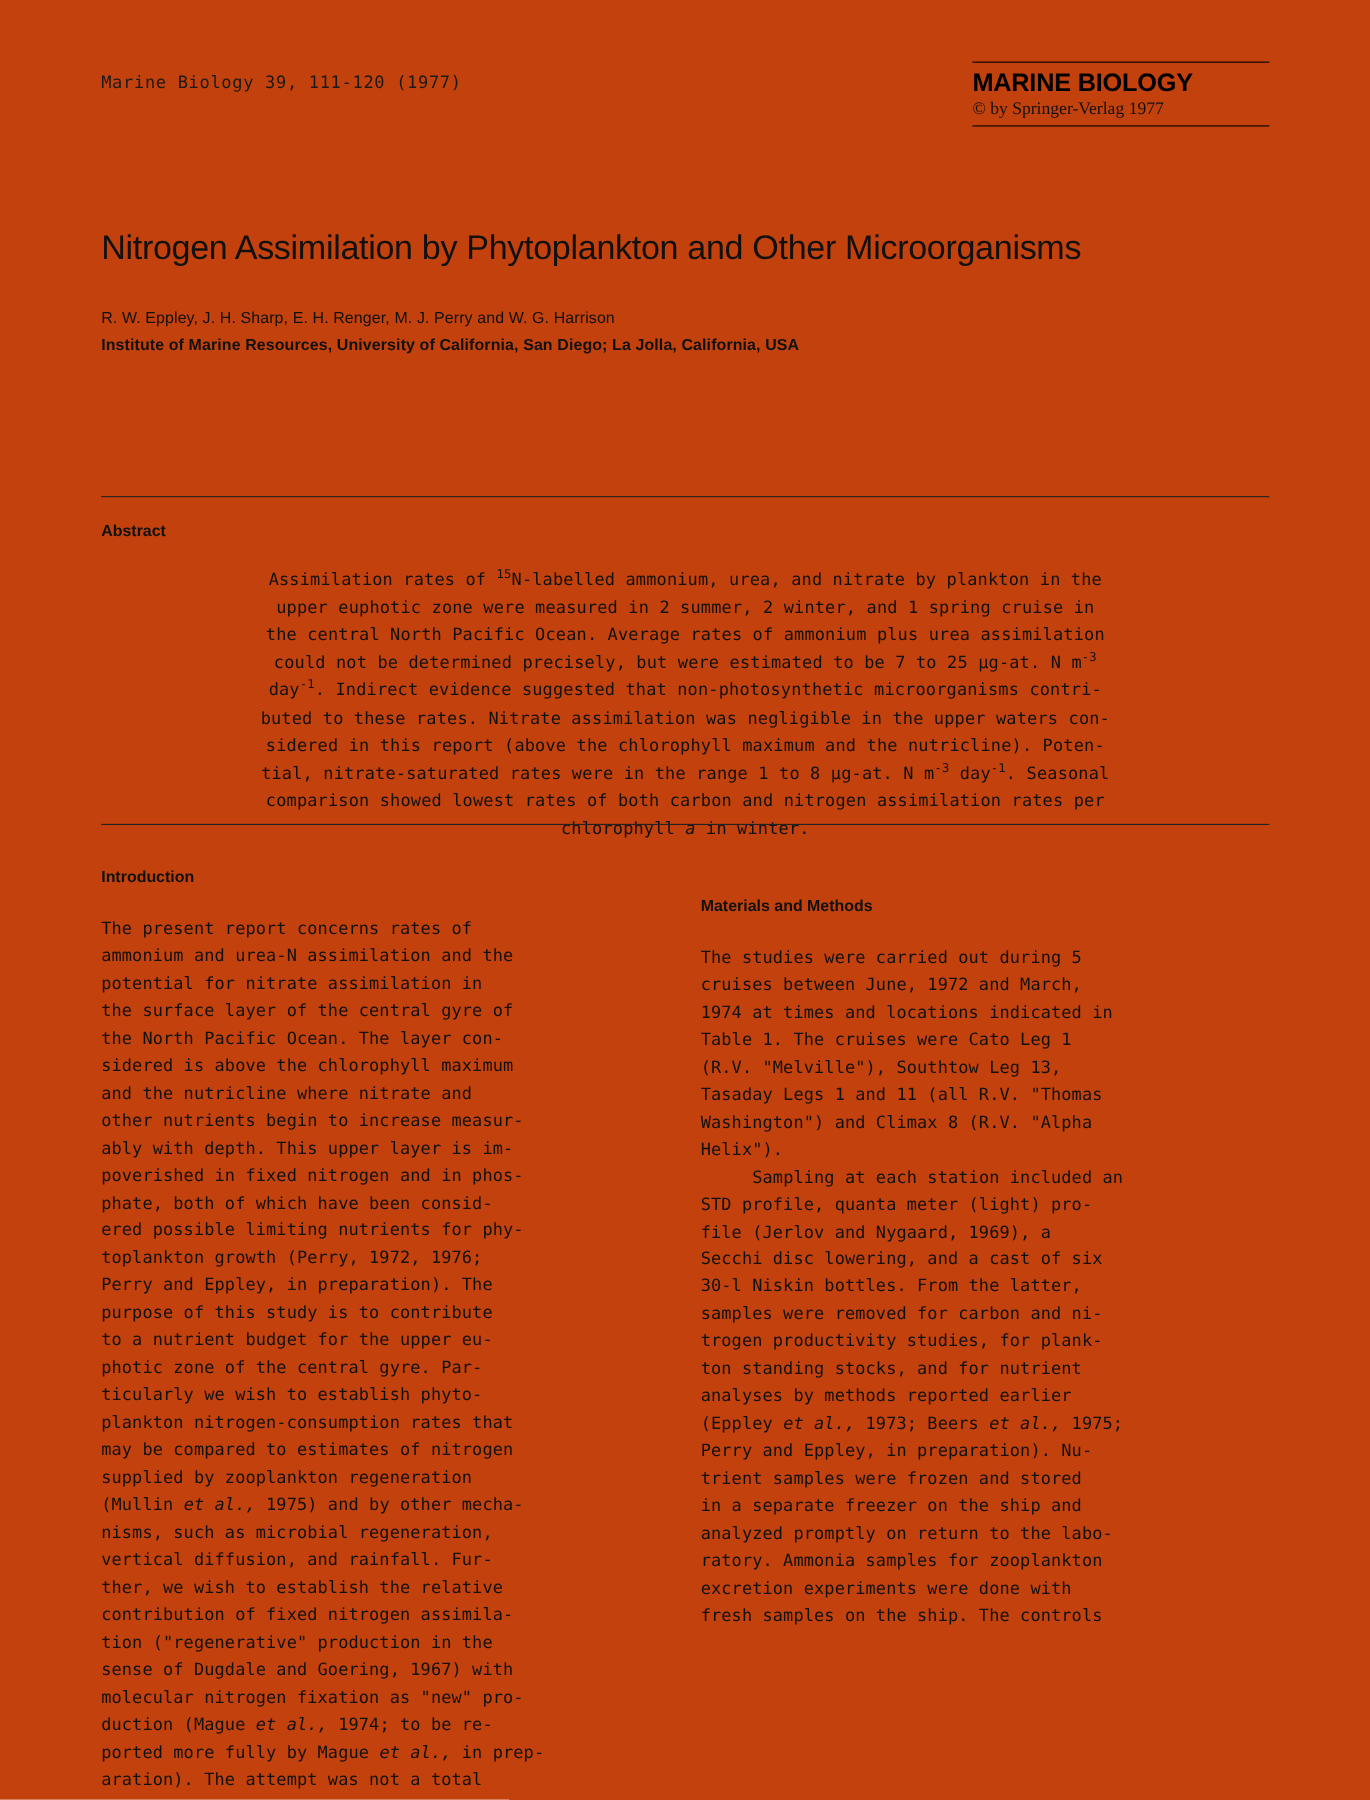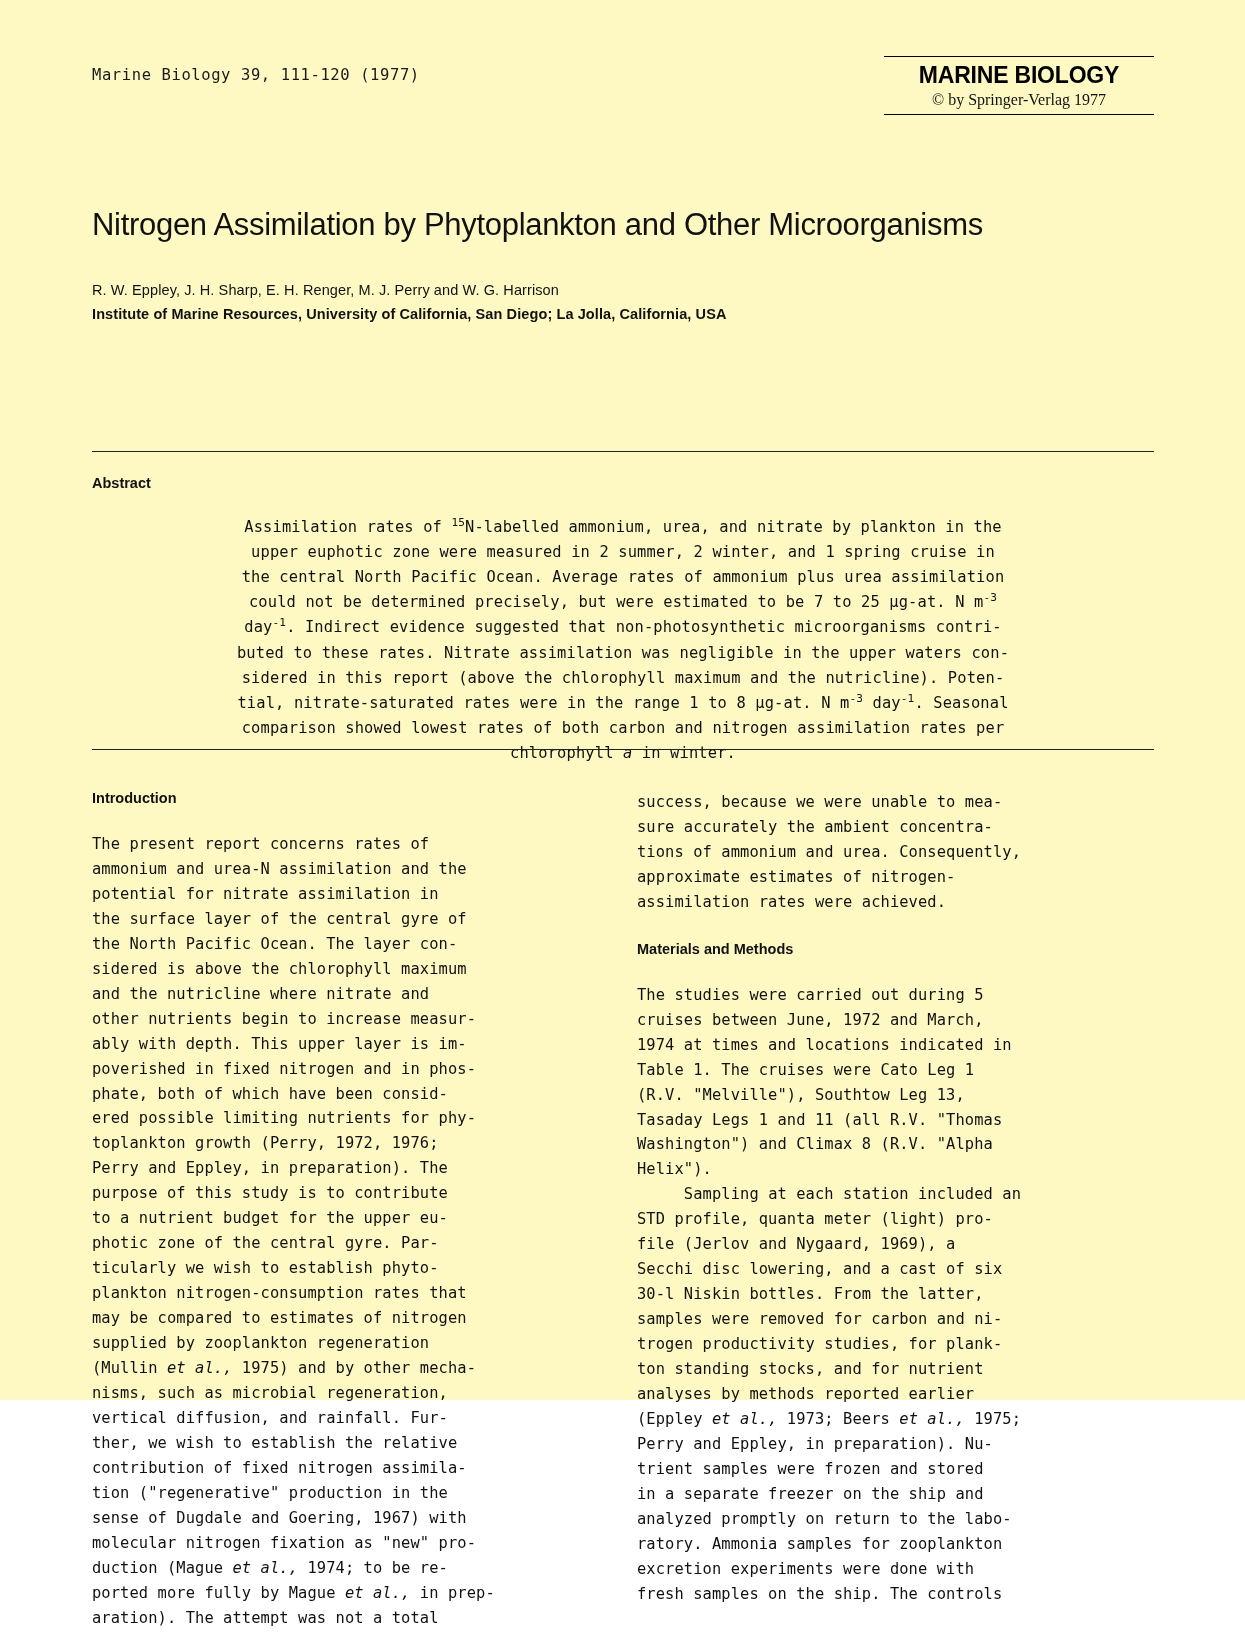--- a/index.html
+++ b/index.html
@@ -12,22 +12,22 @@
     height: 1636px;
     position: relative;
     font-family: "DejaVu Sans Mono", monospace;
     color: #111111;
     overflow: hidden;
   }
   .page {
     position: absolute;
     left: 0; top: 0;
     width: 1245px;
-    height: 1400px;
-    background: #fef9c3;
+    height: 1636px;
+    background: #c2410c;
   }
 
   
   .header {
     position: absolute;
     left: 92px;
     top: 56px;
     width: 1062px;
     height: 80px;
   }
@@ -38,21 +38,21 @@
     font-family: "DejaVu Sans Mono", monospace;
     font-size: 15.5px;
     letter-spacing: 0.6px;
     color: #1a1a1a;
   }
   .masthead {
     position: absolute;
     right: 0;
     top: 0;
     width: 270px;
-    text-align: center;
+    text-align: left;
   }
   .masthead .rule-top {
     border-top: 1.6px solid #000;
     width: 100%;
     margin-bottom: 6px;
   }
   .masthead .title {
     font-family: "Liberation Sans", sans-serif;
     font-weight: bold;
     font-size: 23px;
@@ -244,25 +244,20 @@
 contribution of fixed nitrogen assimila-
 tion ("regenerative" production in the
 sense of Dugdale and Goering, 1967) with
 molecular nitrogen fixation as "new" pro-
 duction (Mague </span><em>et al.,</em><span> 1974; to be re-
 ported more fully by Mague </span><em>et al.,</em><span> in prep-
 aration). The attempt was not a total</span></div>
     </div>
 
     <div class="col col-right">
-      <div class="body-text">success, because we were unable to mea-
-sure accurately the ambient concentra-
-tions of ammonium and urea. Consequently,
-approximate estimates of nitrogen-
-assimilation rates were achieved.</div>
       <div class="gap-before-heading"></div>
       <div class="sec-heading">Materials and Methods</div>
       <div class="gap-after-heading"></div>
       <div class="body-text">The studies were carried out during 5
 cruises between June, 1972 and March,
 1974 at times and locations indicated in
 Table 1. The cruises were Cato Leg 1
 (R.V. "Melville"), Southtow Leg 13,
 Tasaday Legs 1 and 11 (all R.V. "Thomas
 Washington") and Climax 8 (R.V. "Alpha

